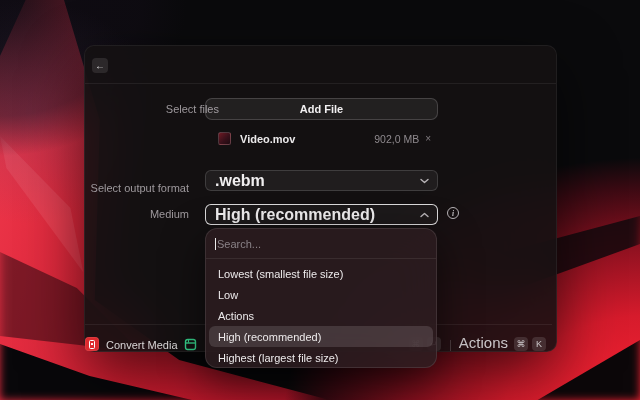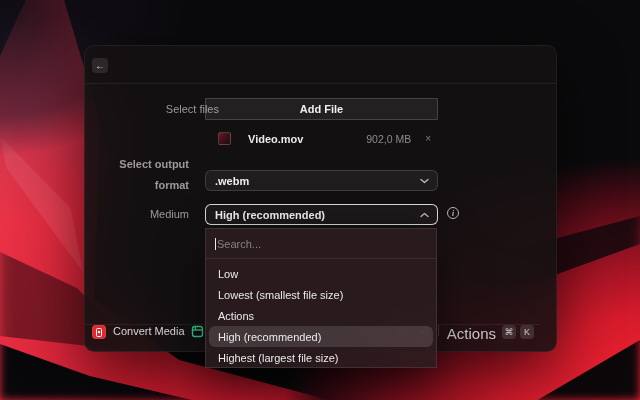--- a/index.html
+++ b/index.html
@@ -58,61 +58,61 @@
   .back-btn{
     position:absolute;left:7px;top:12px;width:16px;height:15px;border-radius:4px;
     background:rgba(255,255,255,0.10);color:#e4e2e3;font-size:10px;
     display:flex;align-items:center;justify-content:center;cursor:default;
   }
   .field-label{
     position:absolute;left:0;width:104px;text-align:right;
     font-size:11px;color:#9e999d;
   }
   .lbl-files{top:52px;line-height:22px;padding-left:30px;}
-  .lbl-format{top:108px;line-height:21px;font-weight:bold;}
+  .lbl-format{top:132px;line-height:21px;}
   .lbl-quality{top:158px;line-height:21px;}
   .add-file-btn{
     position:absolute;left:120px;top:52px;width:233px;height:22px;box-sizing:border-box;
-    background:rgba(255,255,255,0.065);border:1px solid rgba(255,255,255,0.16);border-radius:1px;
+    background:rgba(255,255,255,0.065);border:1px solid rgba(255,255,255,0.16);border-radius:7px;
     display:flex;align-items:center;justify-content:center;
     color:#f2f0f1;font-size:11px;font-weight:700;
   }
   .file-row{
     position:absolute;left:120px;top:84px;width:233px;height:17px;
-    display:flex;align-items:center;box-sizing:border-box;padding:0 7px 0 13px;gap:8px;
+    display:flex;align-items:center;box-sizing:border-box;padding:0 7px 0 13px;
   }
   .file-thumb{
     width:11px;height:11px;border-radius:2.5px;flex:0 0 auto;
     background:linear-gradient(135deg,#6d1a24,#38101a 55%,#1d0a10);
     border:0.5px solid rgba(255,255,255,0.18);
   }
   .file-name{margin-left:9px;font-size:11px;font-weight:600;color:#ebe9ea;}
   .file-spacer{flex:1;}
   .file-size{font-size:10.5px;color:#8f8a8e;}
   .file-remove{margin-left:6px;font-size:10px;color:#837d81;line-height:1;}
   .select{
     position:absolute;left:120px;width:233px;height:21px;box-sizing:border-box;
     background:rgba(255,255,255,0.055);border:1px solid rgba(255,255,255,0.14);border-radius:6px;
     display:flex;align-items:center;padding:0 8px 0 9px;
   }
   .sel-format{top:124px;}
   .sel-quality{top:158px;border:1px solid rgba(240,238,239,0.9);background:rgba(255,255,255,0.04);}
-  .select .value{flex:1;font-size:11px;font-weight:600;color:#f1eff0;}
+  .select .value{flex:1;font-size:16px;font-weight:600;color:#f1eff0;}
   .chev{flex:0 0 auto;display:block;}
   .info-badge{
     position:absolute;left:362px;top:161px;width:12px;height:12px;border-radius:50%;
     border:1.2px solid #b7b3b6;box-sizing:border-box;
     display:flex;align-items:center;justify-content:center;
     color:#c7c3c6;font-size:7.5px;font-weight:700;font-style:italic;font-family:"Liberation Serif","DejaVu Serif",serif;
   }
   
   .footer{
-    position:absolute;left:0;right:16px;bottom:0;height:27px;
+    position:absolute;left:0;right:4px;bottom:0;height:27px;
     border-top:1px solid rgba(255,255,255,0.07);
-    display:flex;align-items:flex-start;box-sizing:border-box;padding:0 6px 0 7px;
+    display:flex;align-items:flex-end;box-sizing:border-box;padding:0 6px 0 0;
   }
   .app-icon{
     width:14px;height:14px;border-radius:4px;background:#dd2b2f;flex:0 0 auto;
     display:flex;align-items:center;justify-content:center;
     box-shadow:0 0 0 0.5px rgba(255,255,255,0.15) inset;
   }
   .app-icon .glyph{width:6px;height:9px;border:1.2px solid #fff;border-radius:1.5px;box-sizing:border-box;
     display:flex;align-items:center;justify-content:center;}
   .app-icon .glyph::after{content:"";width:2px;height:2px;background:#fff;border-radius:0.5px;}
   .app-name{margin-left:7px;font-size:11px;font-weight:500;color:#d9d6d7;}
@@ -121,21 +121,21 @@
     min-width:14px;height:14px;border-radius:4px;background:rgba(255,255,255,0.12);
     display:flex;align-items:center;justify-content:center;
     font-size:9px;color:#ccc8ca;margin-left:4px;padding:0 2px;box-sizing:border-box;
   }
   .ft-divider{width:1px;height:11px;background:rgba(255,255,255,0.18);margin:0 8px 0 9px;}
   .actions-label{font-size:15px;font-weight:400;color:#cbc7c9;margin-right:2px;}
   .media-icon{margin-left:6px;flex:0 0 auto;}
   
   .dropdown{
     position:absolute;left:205px;top:228px;width:232px;height:140px;z-index:20;
-    box-sizing:border-box;border-radius:0;overflow:hidden;
+    box-sizing:border-box;border-radius:12px;overflow:hidden;
     background:rgba(44,29,33,0.83);
     backdrop-filter:blur(20px) saturate(1.25);
     border:1px solid rgba(255,255,255,0.10);
     box-shadow:0 14px 40px rgba(0,0,0,0.55);
   }
   .search-row{
     height:30px;border-bottom:1px solid rgba(255,255,255,0.08);
     display:flex;align-items:center;padding:0 9px;box-sizing:border-box;
   }
   .caret{width:1px;height:12px;background:#ececec;margin-right:1px;animation:blink 1.1s steps(1) infinite;}
@@ -225,19 +225,19 @@
     <div class="kbd">K</div>
   </div>
 </div>
 
 <div class="dropdown">
   <div class="search-row">
     <div class="caret"></div>
     <input class="search-input" type="text" placeholder="Search..." style="">
   </div>
   <div class="options">
+    <div class="option">Lowest (smallest file size)</div>
     <div class="option">Low</div>
-    <div class="option">Lowest (smallest file size)</div>
     <div class="option">Actions</div>
     <div class="option selected">High (recommended)</div>
     <div class="option">Highest (largest file size)</div>
   </div>
 </div>
 
 </body></html>

